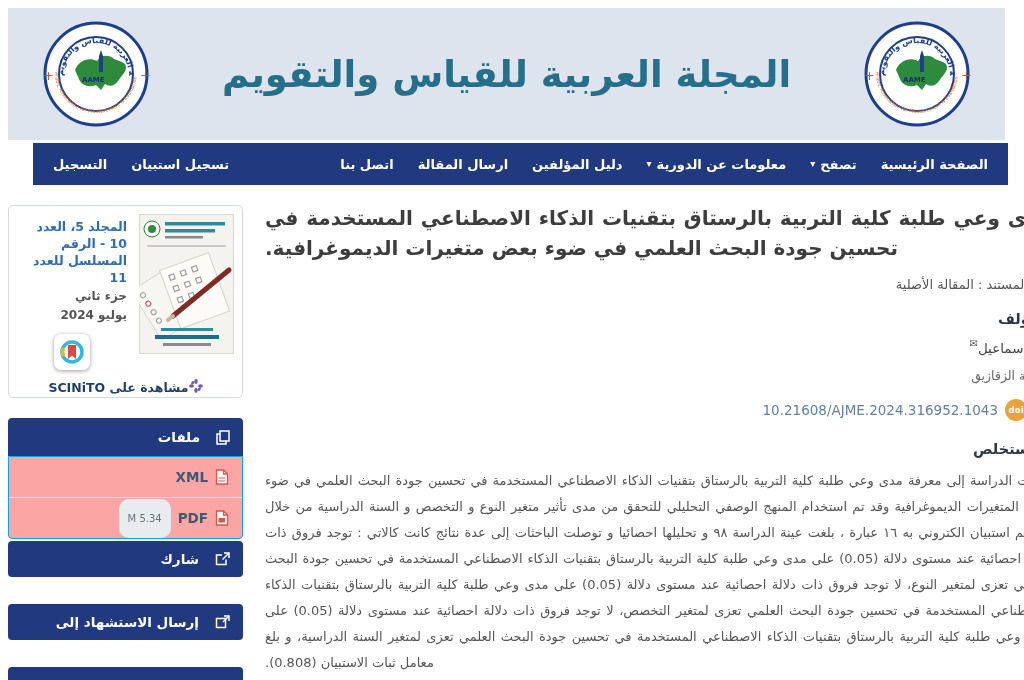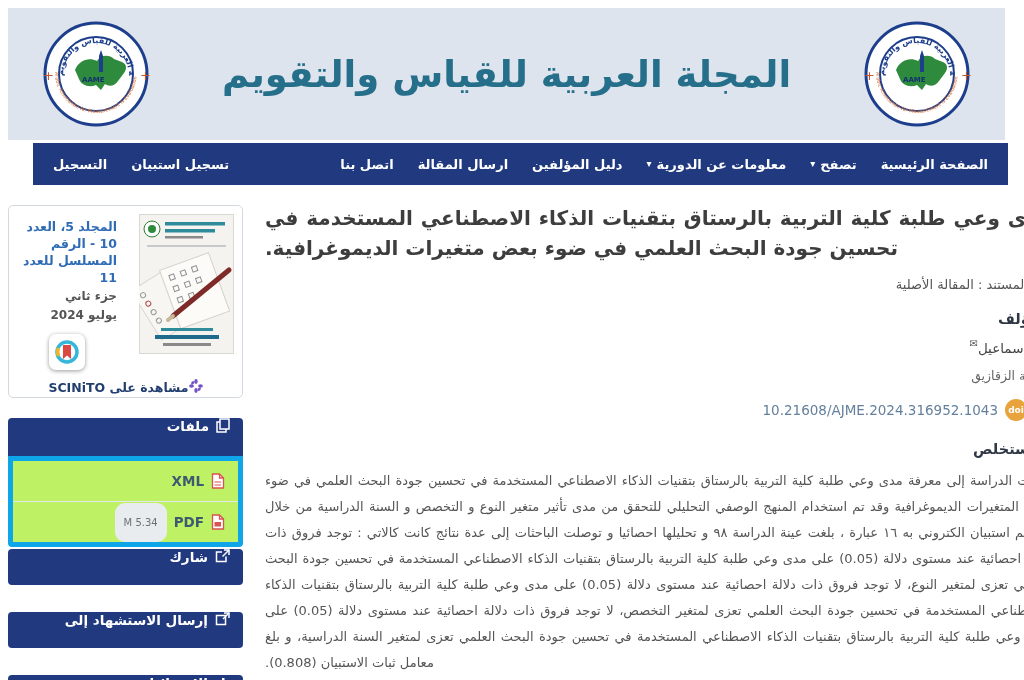--- a/index.html
+++ b/index.html
@@ -18,35 +18,35 @@
           display:flex;align-items:center;justify-content:space-between;padding:0 8px;box-sizing:border-box}
   .nav-group{display:flex;align-items:center;height:100%}
   .nav-item{color:#fff;font-size:13px;font-weight:600;padding:0 12px;display:flex;align-items:center;gap:5px;
             height:100%;cursor:pointer;text-decoration:none;white-space:nowrap}
   .caret{font-size:10px;line-height:1}
 
   
   .sidebar{position:absolute;left:8px;top:205px;width:235px}
   .card{background:#fff;border:1px solid #d3d9e0;border-radius:5px;box-sizing:border-box}
   .issue-card{padding:8px;height:193px}
-  .issue-flex{display:flex;gap:22px}
+  .issue-flex{display:flex;gap:12px}
   .cover{width:95px;height:140px;flex:0 0 auto;cursor:pointer}
   .issue-meta{flex:1;padding-top:4px;text-align:right}
   .issue-link{display:block;color:#2f6cb5;font-size:12.5px;font-weight:bold;line-height:17px;text-decoration:none;cursor:pointer}
   .issue-part,.issue-date{color:#555;font-size:12px;font-weight:bold;line-height:17px;margin-top:2px}
   .mendeley{width:36px;height:36px;background:#fff;border-radius:7px;box-shadow:0 1px 4px rgba(0,0,0,.4);
             margin:10px auto 0;display:flex;align-items:center;justify-content:center;cursor:pointer}
   .scinito{margin-top:9px;text-align:center;color:#223e6e;font-size:12.5px;font-weight:bold;cursor:pointer;
            display:flex;align-items:center;justify-content:center;}
 
-  .bar{height:38px;background:#21397f;border-radius:4px;display:flex;align-items:flex-start;gap:7px;
+  .bar{height:38px;background:#21397f;border-radius:4px;display:flex;align-items:center;gap:16px;
        padding:0 13px;box-sizing:border-box;color:#fff;font-size:13.5px;font-weight:bold}
   .files-card{margin-top:20px;border:none}
   .files-header{border-radius:4px 4px 0 0}
-  .files-body{border:5px solid #0ea5e9;border-radius:0 0 4px 4px;background:#bef264}
+  .files-body{border:1px solid #0ea5e9;border-radius:0 0 4px 4px;background:#fca5a5}
   .file-row{display:flex;align-items:center;gap:7px;padding:0 13px;height:40px;cursor:pointer}
   .file-row + .file-row{border-top:1px solid #e4e7eb}
   .file-row a{color:#3e5a70;font-size:13.5px;font-weight:600;text-decoration:none}
   .size-badge{background:#e9ecef;color:#6a7178;font-size:10px;border-radius:10px;padding:14px 9px;font-weight:normal}
   .action{margin-top:27px;height:36px;cursor:pointer}
   .action.first{margin-top:2px}
   .stats-body{margin-top:2px;height:20px;border:1px solid #d3d9e0;border-radius:4px;background:#fff}
   .bar-icon{display:flex;align-items:center}
 
   

